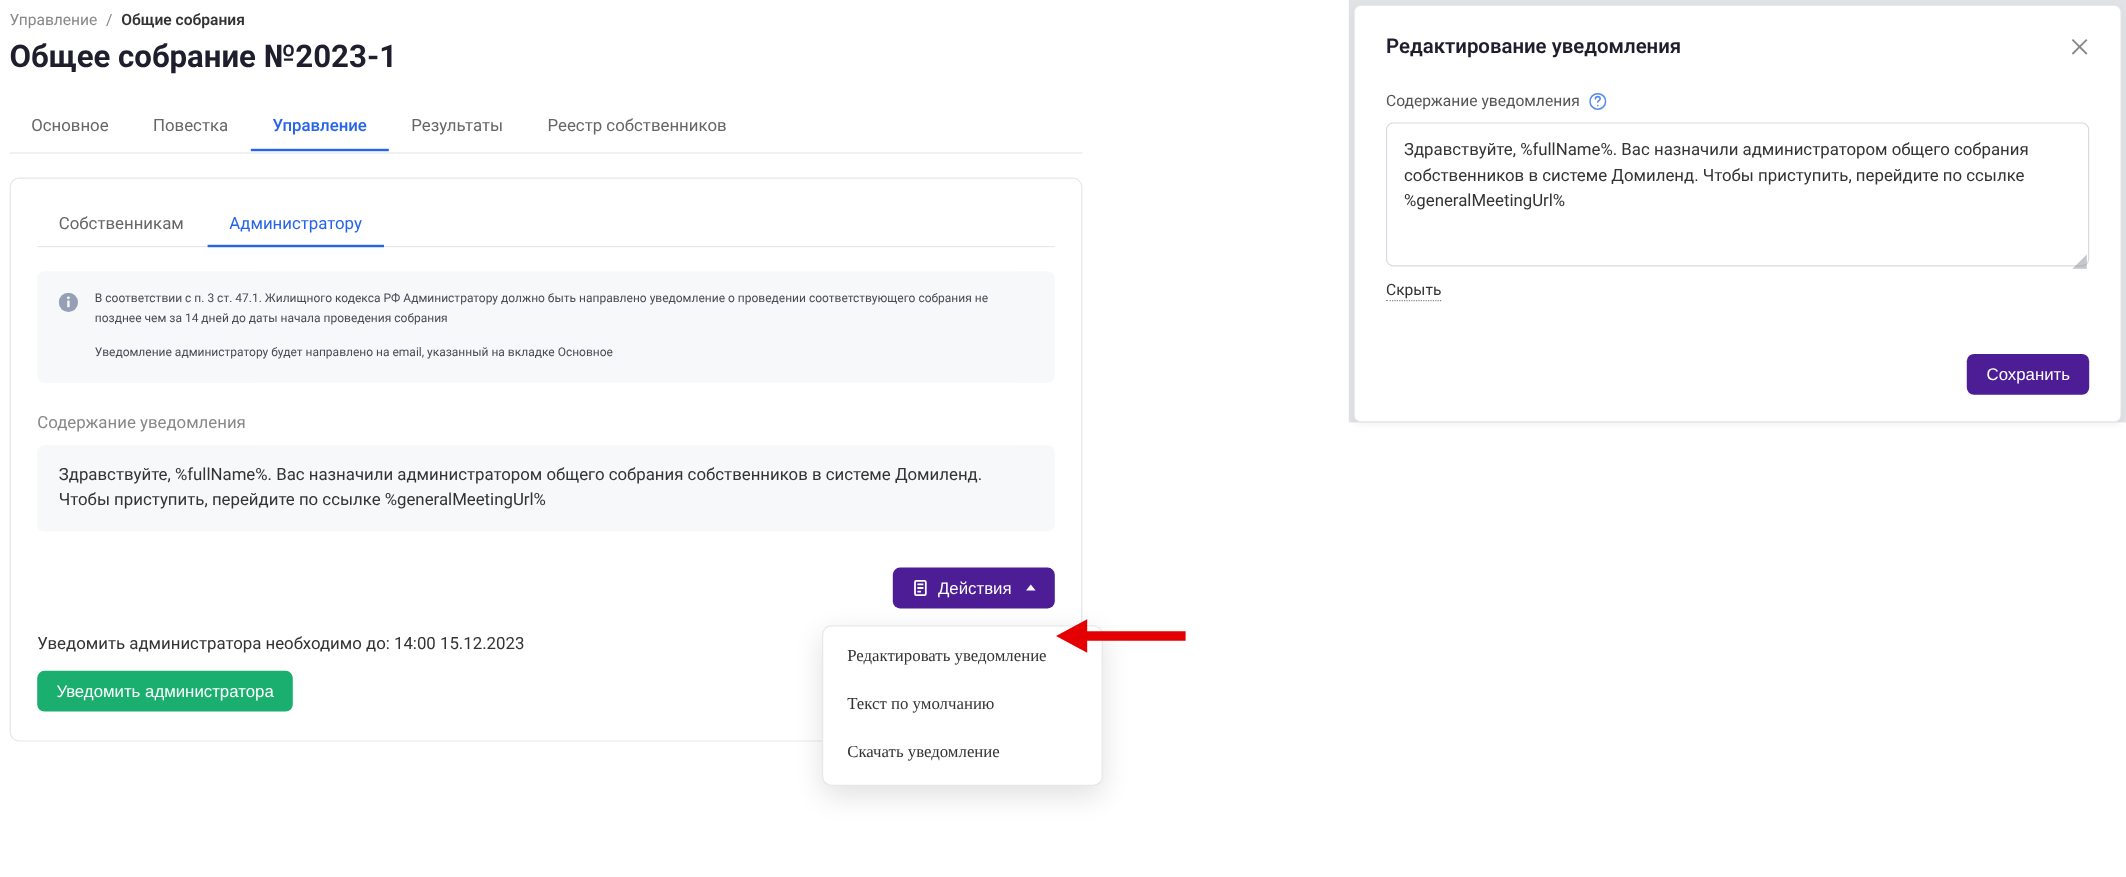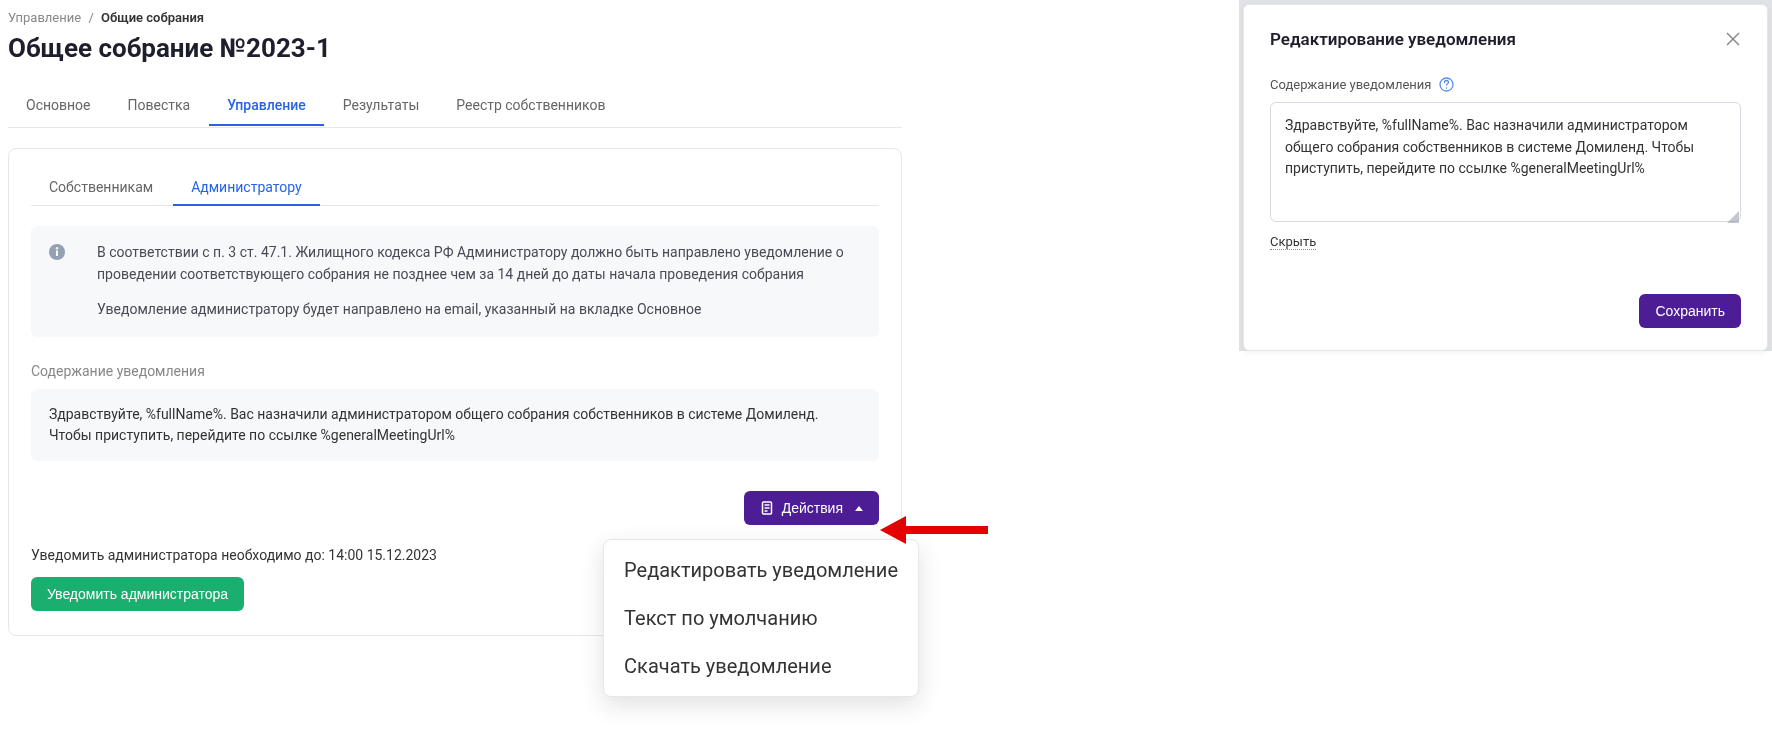--- a/index.html
+++ b/index.html
@@ -112,22 +112,21 @@
     }
     .info-icon {
       width: 16px;
       height: 16px;
       flex: 0 0 16px;
       margin-top: 2px;
     }
     .info-text {
       color: #4a4a55;
       line-height: 1.55;
-      font-size: 14px;
-      margin-left: 18px;
+      font-size: 10px;
     }
     .info-text p + p {
       margin-top: 14px;
     }
     .section-label {
       color: #888;
       font-size: 14px;
       margin-bottom: 10px;
     }
     .content-box {
@@ -183,34 +182,35 @@
       border: 1px solid #e5e7eb;
       border-radius: 8px;
       box-shadow: 0 8px 24px rgba(0,0,0,0.12);
       min-width: 234px;
       padding: 6px 0;
       z-index: 10;
     }
     .dropdown-item {
       padding: 12px 20px;
       cursor: pointer;
-      font-size: 20px;
-      color: #333;
+      font-size: 14px;
+      color: #333;
+      font-family: Liberation Serif, serif;
     }
     .deadline-text {
       font-size: 14px;
       color: #333;
       margin-bottom: 14px;
     }
     
     .modal-backdrop {
       position: absolute;
       top: 0;
       right: 0;
-      width: 533px;
+      width: 648px;
       padding: 4px 4px 0 4px;
       background: #e0e2e6;
     }
     .modal {
       background: #fff;
       border: 1px solid #e5e7eb;
       border-radius: 6px;
       box-shadow: 0 2px 6px rgba(0,0,0,0.05);
       padding: 24px 26px 22px 26px;
     }

